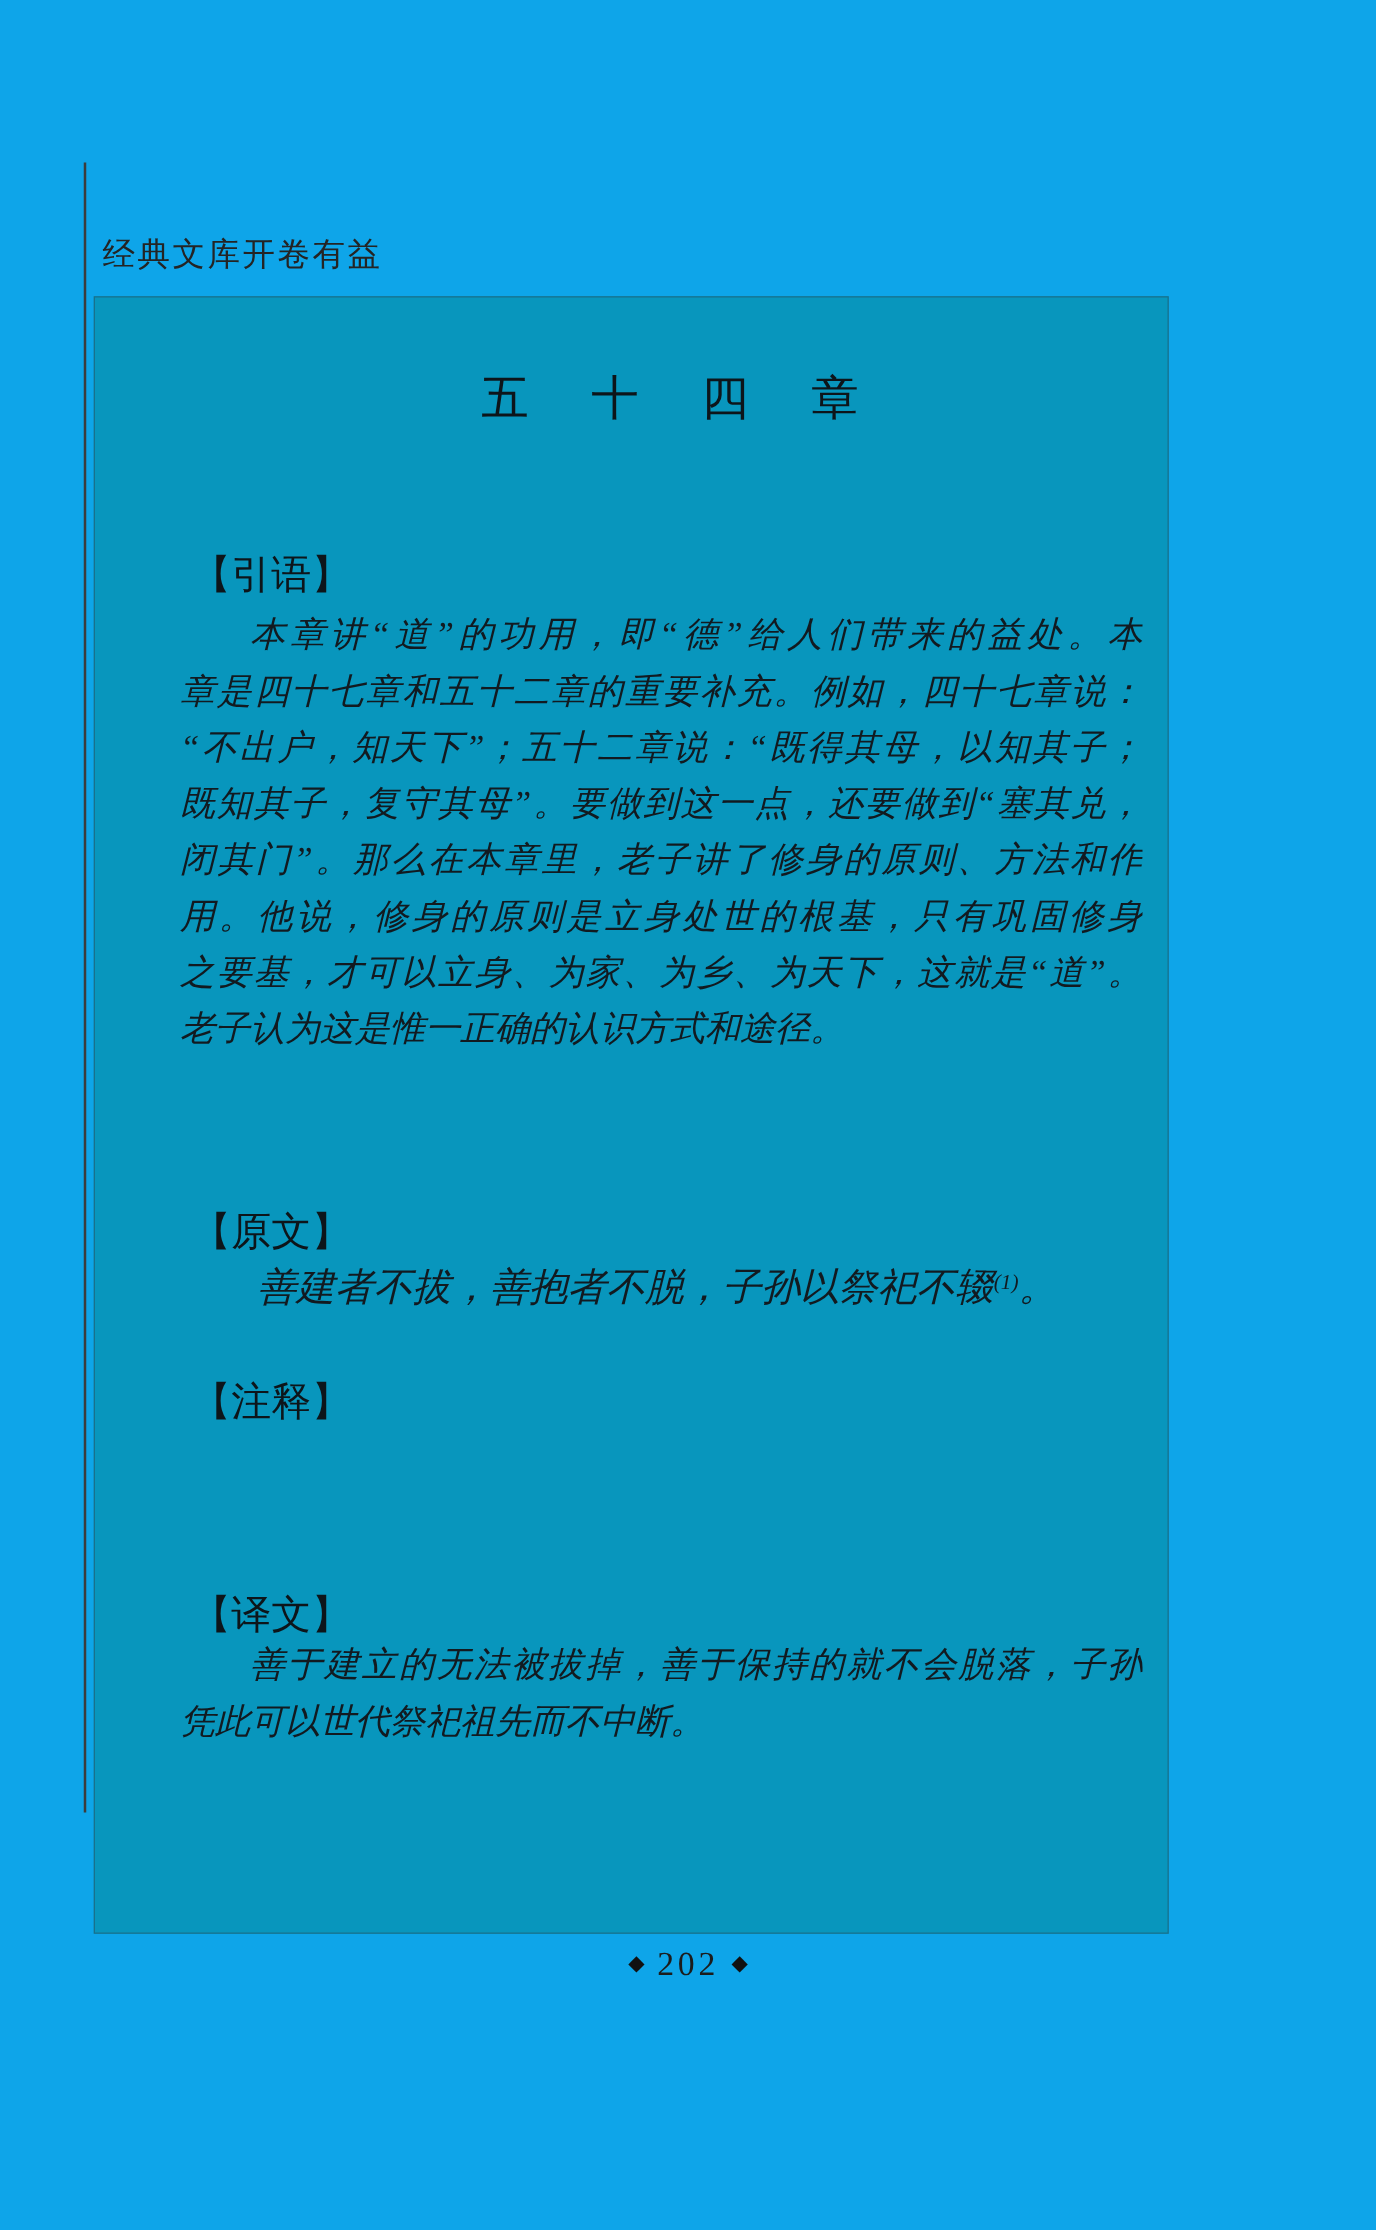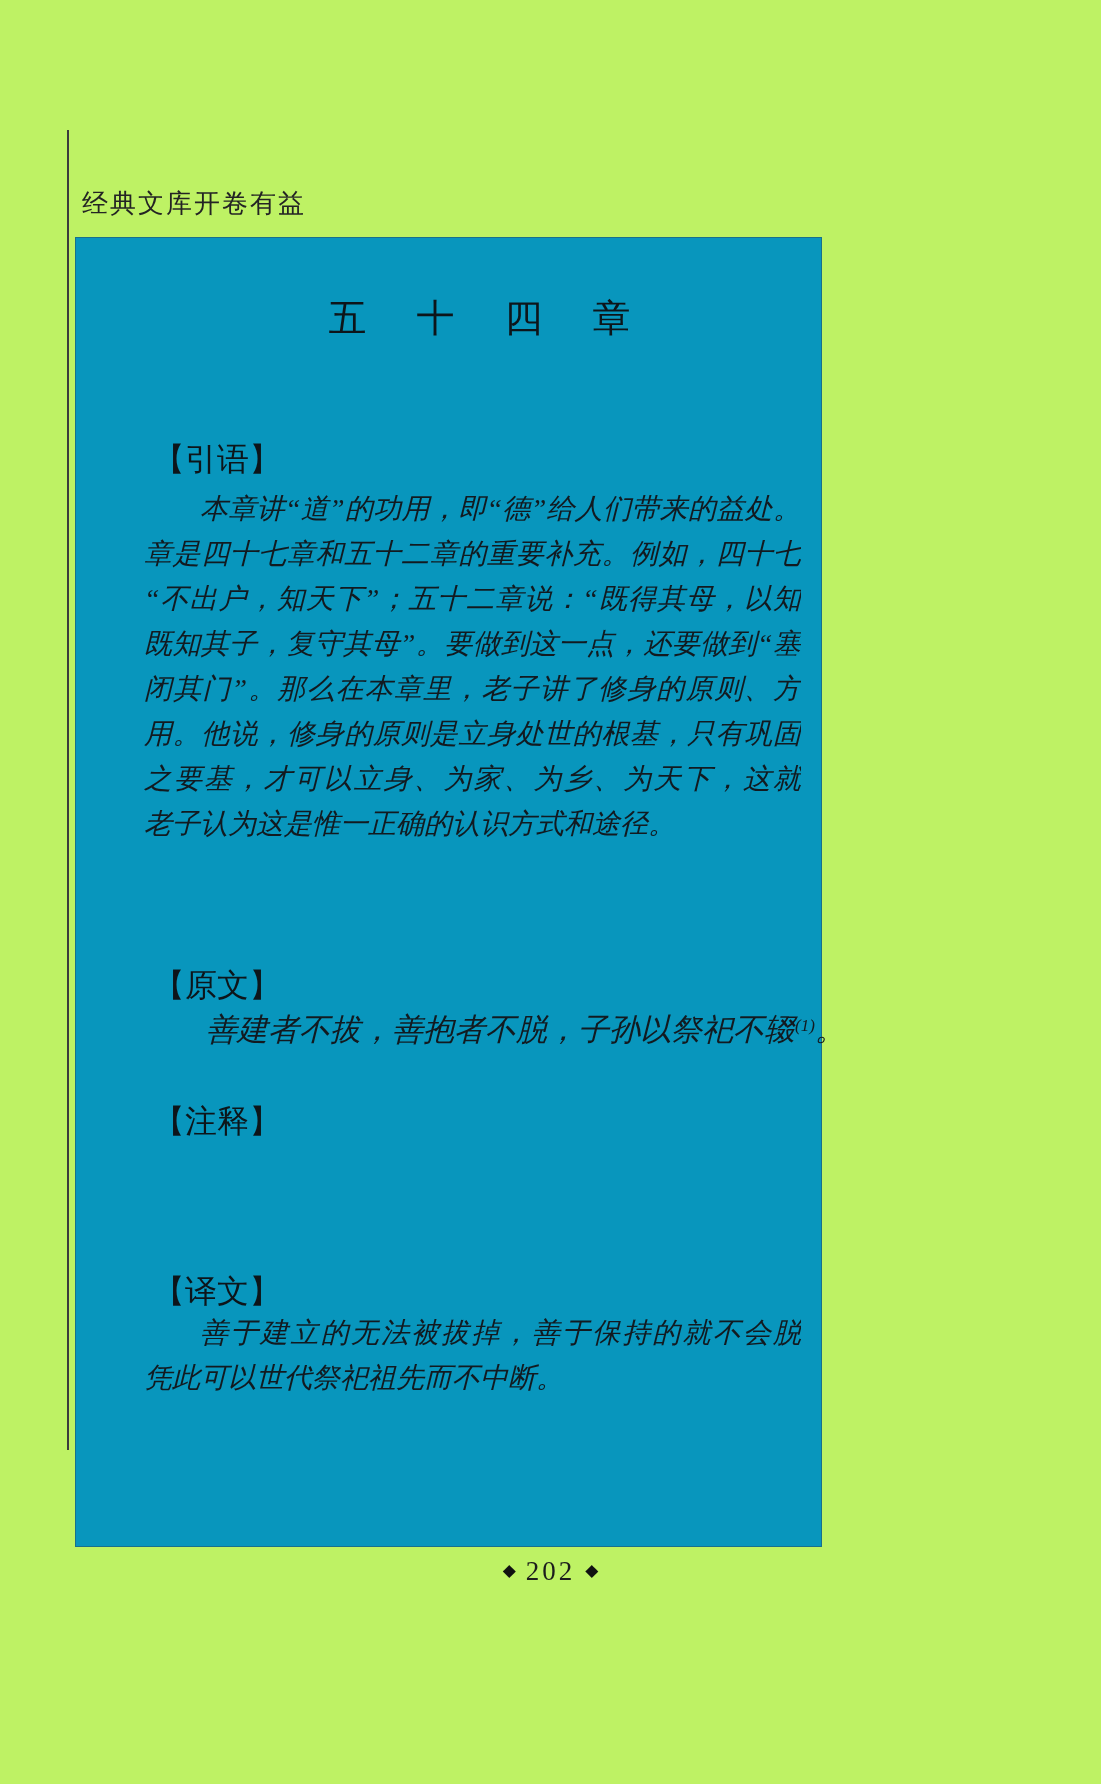--- a/index.html
+++ b/index.html
@@ -1,35 +1,35 @@
 <!DOCTYPE html>
 <html><head>
 <meta charset="utf-8">
 <style>
   html,body{margin:0;padding:0;background:#e8e8e8;}
   .page{
     position:relative;
     width:1101px;height:1784px;
-    background:#bef264;
+    background:#0ea5e9;
     font-family:"Liberation Serif","DejaVu Serif",serif;
     overflow:hidden;
   }
   .edge-line{
     position:absolute;left:67px;top:130px;
     width:2px;height:1320px;
     background:#3c3c3c;
   }
   .series-header{
     position:absolute;left:82px;top:186px;
     font-size:26px;color:#242424;letter-spacing:2px;
     white-space:nowrap;
   }
   .panel{
     position:absolute;left:75px;top:237px;
-    width:747px;height:1310px;
+    width:860px;height:1310px;
     background:#0896bd;
     border:1px solid #19708c;
     box-sizing:border-box;
     color:#121a20;
     padding-left:48px;
   }
   .chapter-title{
     position:absolute;left:68px;right:0;top:55px;
     text-align:center;font-size:38px;color:#0d151a;
     letter-spacing:6px;white-space:nowrap;

